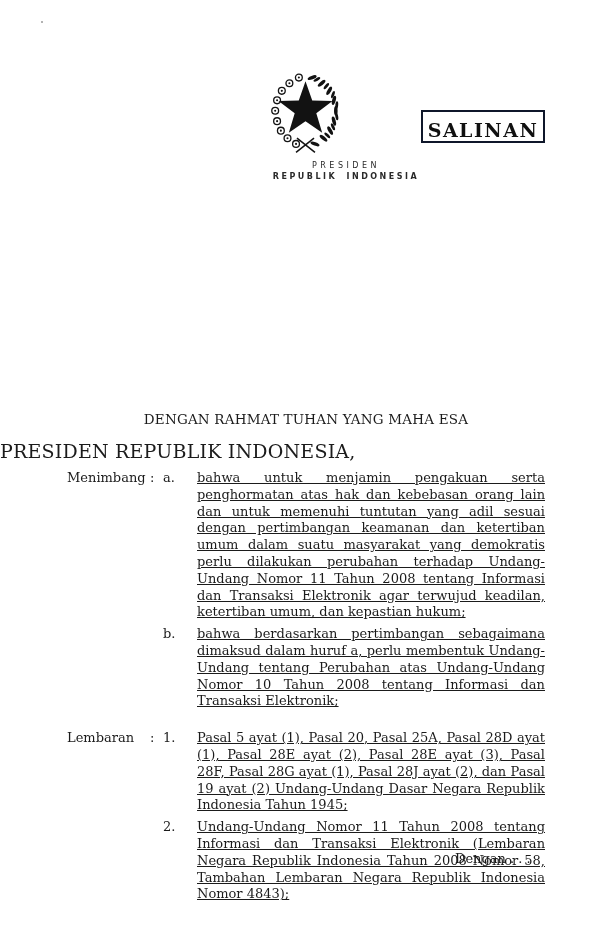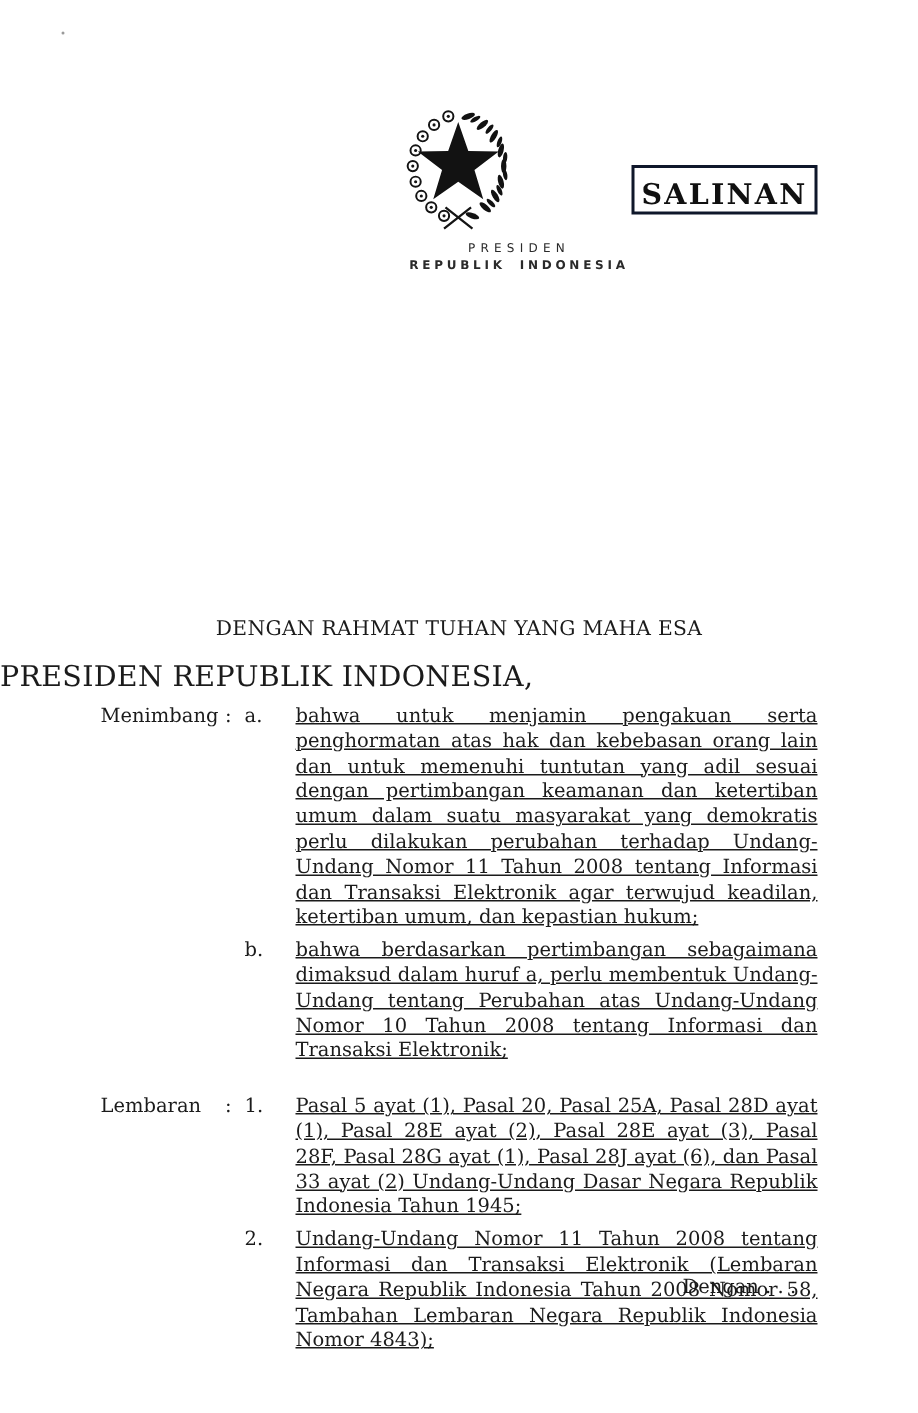--- a/index.html
+++ b/index.html
@@ -139,21 +139,21 @@
         </div>
       </div>
     </div>
 
     <div class="section section-legal-basis">
       <div class="sec-label">Lembaran</div>
       <div class="sec-colon">:</div>
       <div class="sec-items">
         <div class="item">
           <div class="item-marker">1.</div>
-          <div class="item-text">Pasal 5 ayat (1), Pasal 20, Pasal 25A, Pasal 28D ayat (1), Pasal 28E ayat (2), Pasal 28E ayat (3), Pasal 28F, Pasal 28G ayat (1), Pasal 28J ayat (6), dan Pasal 33 ayat (2) Undang-Undang Dasar Negara Republik Indonesia Tahun 1945;</div>
+          <div class="item-text">Pasal 5 ayat (1), Pasal 20, Pasal 25A, Pasal 28D ayat (1), Pasal 28E ayat (2), Pasal 28E ayat (3), Pasal 28F, Pasal 28G ayat (1), Pasal 28J ayat (2), dan Pasal 19 ayat (2) Undang-Undang Dasar Negara Republik Indonesia Tahun 1945;</div>
         </div>
         <div class="item">
           <div class="item-marker">2.</div>
           <div class="item-text">Undang-Undang Nomor 11 Tahun 2008 tentang Informasi dan Transaksi Elektronik (Lembaran Negara Republik Indonesia Tahun 2008 Nomor 58, Tambahan Lembaran Negara Republik Indonesia Nomor 4843);</div>
         </div>
       </div>
     </div>
 
   </div>
 

